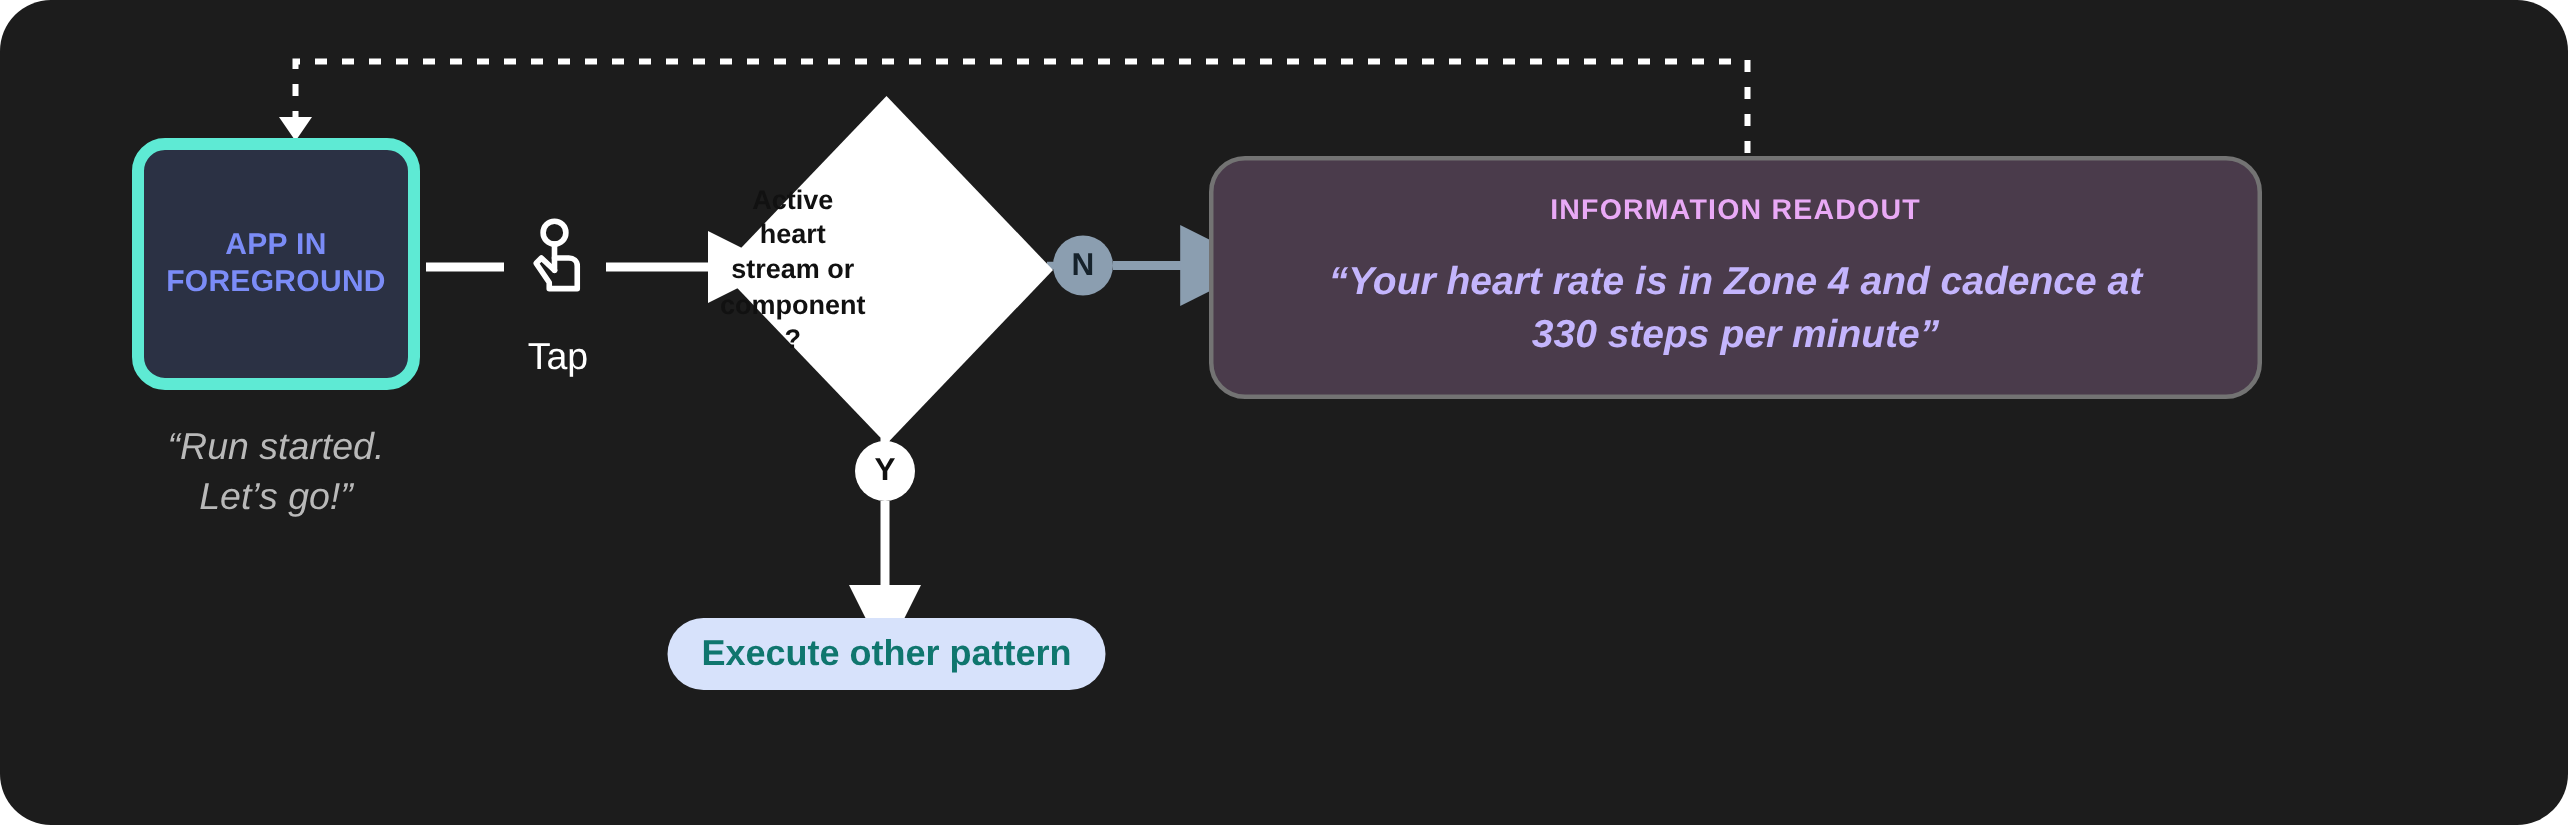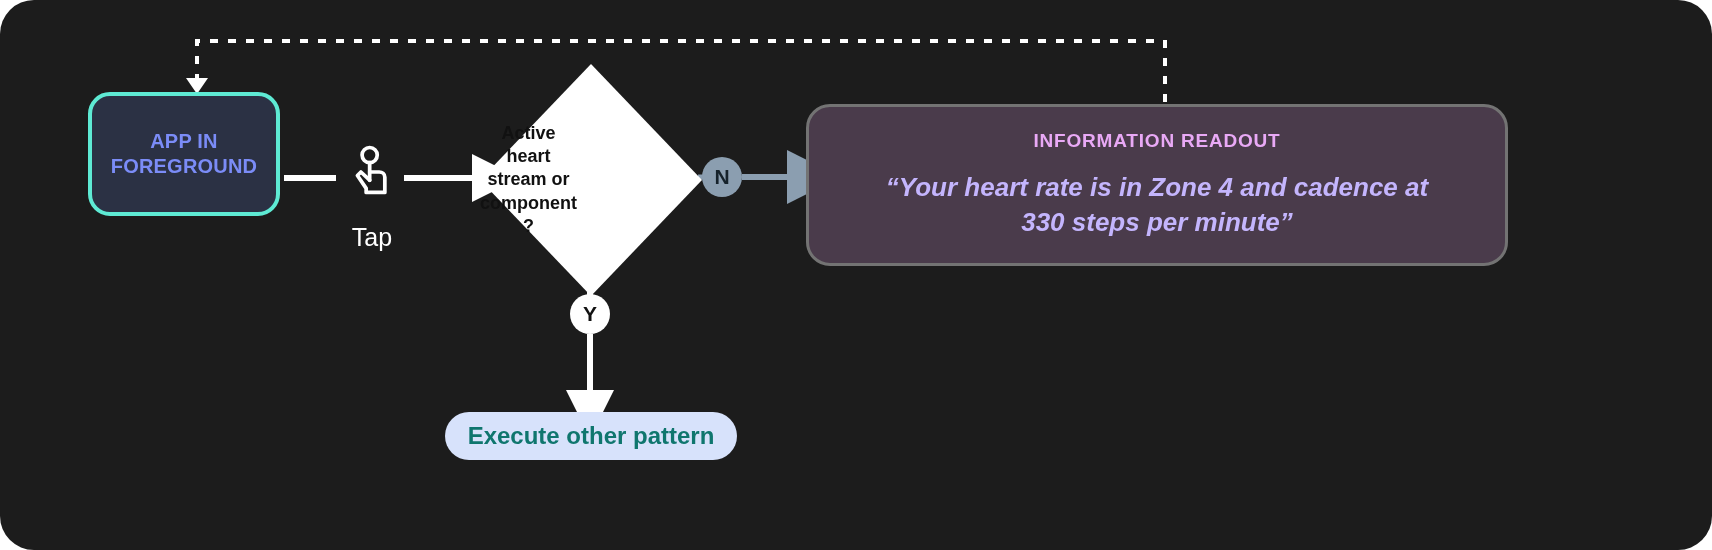--- a/index.html
+++ b/index.html
@@ -8,23 +8,23 @@
     position:relative;
     width:1712px;height:550px;
     background:#1c1c1c;
     border-radius:34px;
     overflow:hidden;
   }
   .node{position:absolute;box-sizing:border-box;}
 
   
   #app-card{
-    left:88px;top:92px;width:192px;height:124px;
+    left:88px;top:92px;width:192px;height:168px;
     background:#2b3144;
-    border:4px solid #5eead4;
+    border:8px solid #5eead4;
     border-radius:22px;
     display:flex;align-items:center;justify-content:center;
   }
   #app-card .label{
     color:#7b8cf7;
     font-weight:bold;
     font-size:20px;
     line-height:1.25;
     text-align:center;
     letter-spacing:.2px;
@@ -141,20 +141,24 @@
     <path d="M186,78 L208,78 L197,94 z" fill="#ffffff"></path>
   </svg>
 
   <div class="node" id="app-card">
     <div class="label">
       <span>APP IN</span><br>
       <span>FOREGROUND</span>
     </div>
   </div>
 
+  <div class="node" id="app-caption">
+    <div>“Run started.</div>
+    <div>Let’s go!”</div>
+  </div>
 
   <div class="node" id="tap-group">
     <span>
       <svg width="56" height="56" viewBox="0 0 48 48" fill="none" stroke="#ffffff" stroke-width="3.2" stroke-linecap="round" stroke-linejoin="round">
         <circle cx="22" cy="9.5" r="6.5"></circle>
         <path d="M22 16 L22 31"></path>
         <path d="M22 31 L14.5 24 L11.5 27 L19 38 L19 41.5 L35 41.5 L35 28.5 C35 25.8 32.8 24 30.2 24 L22 24"></path>
       </svg>
     </span>
     <div class="tap-label">Tap</div>

